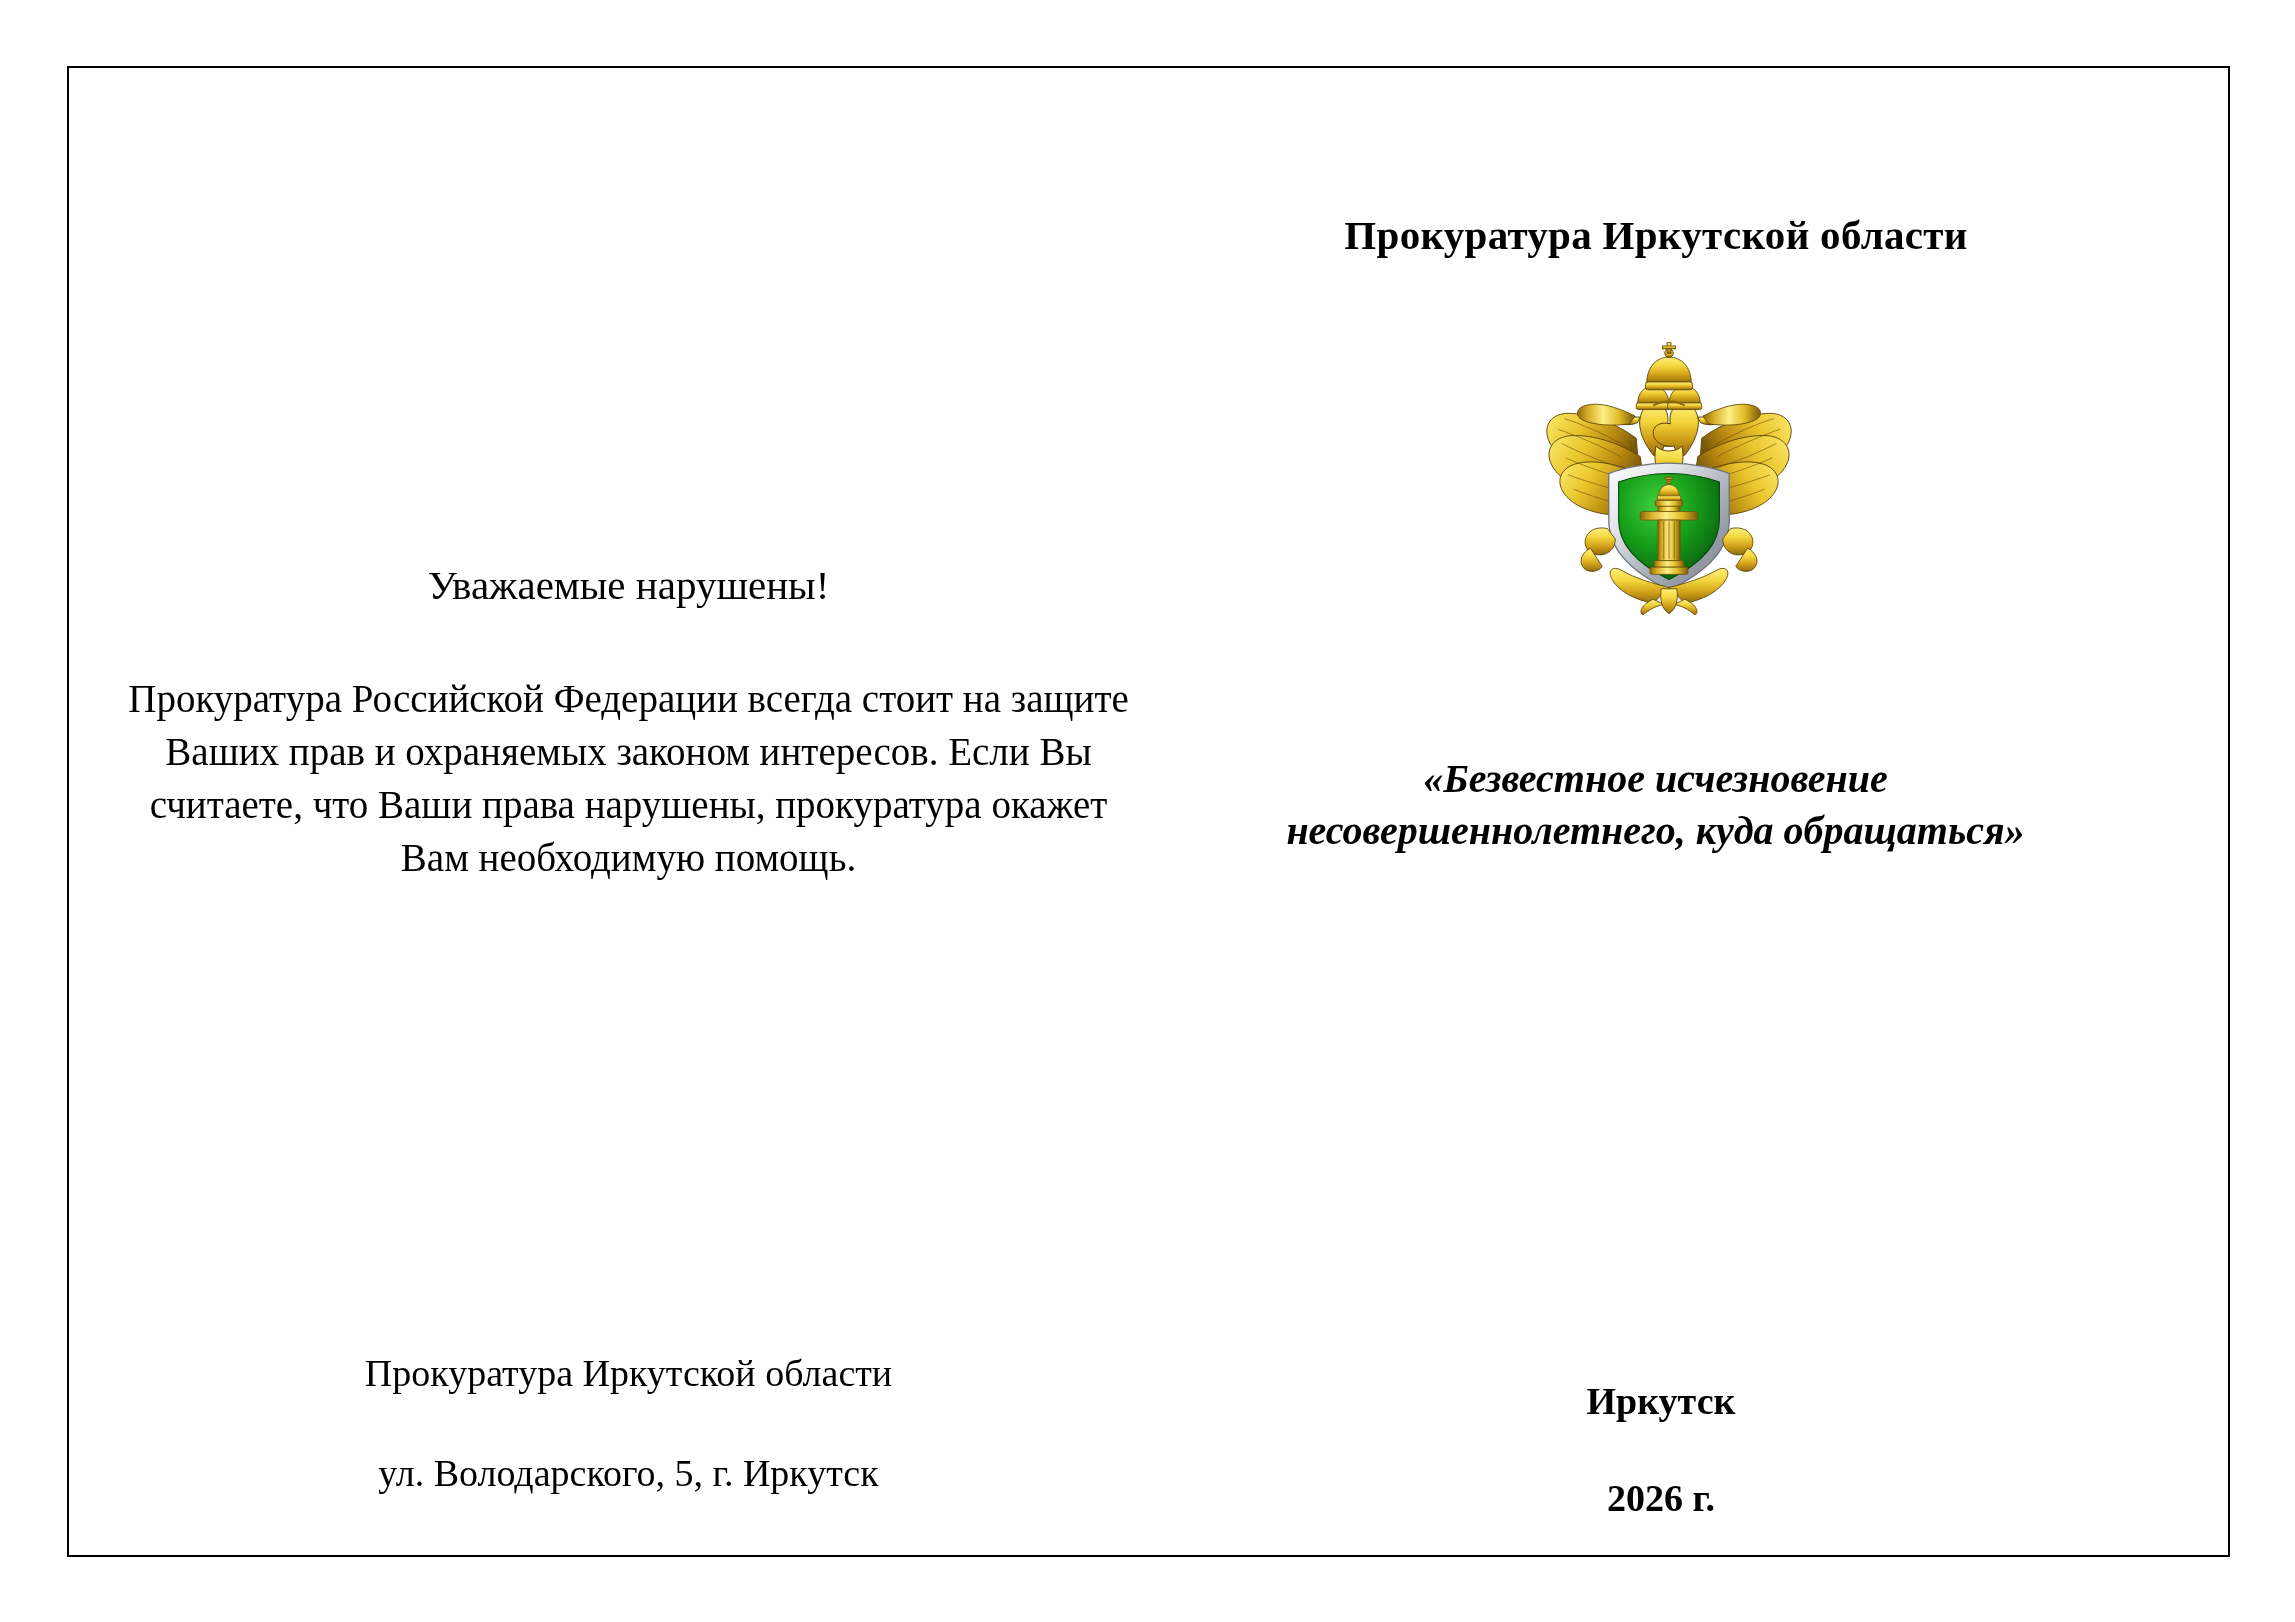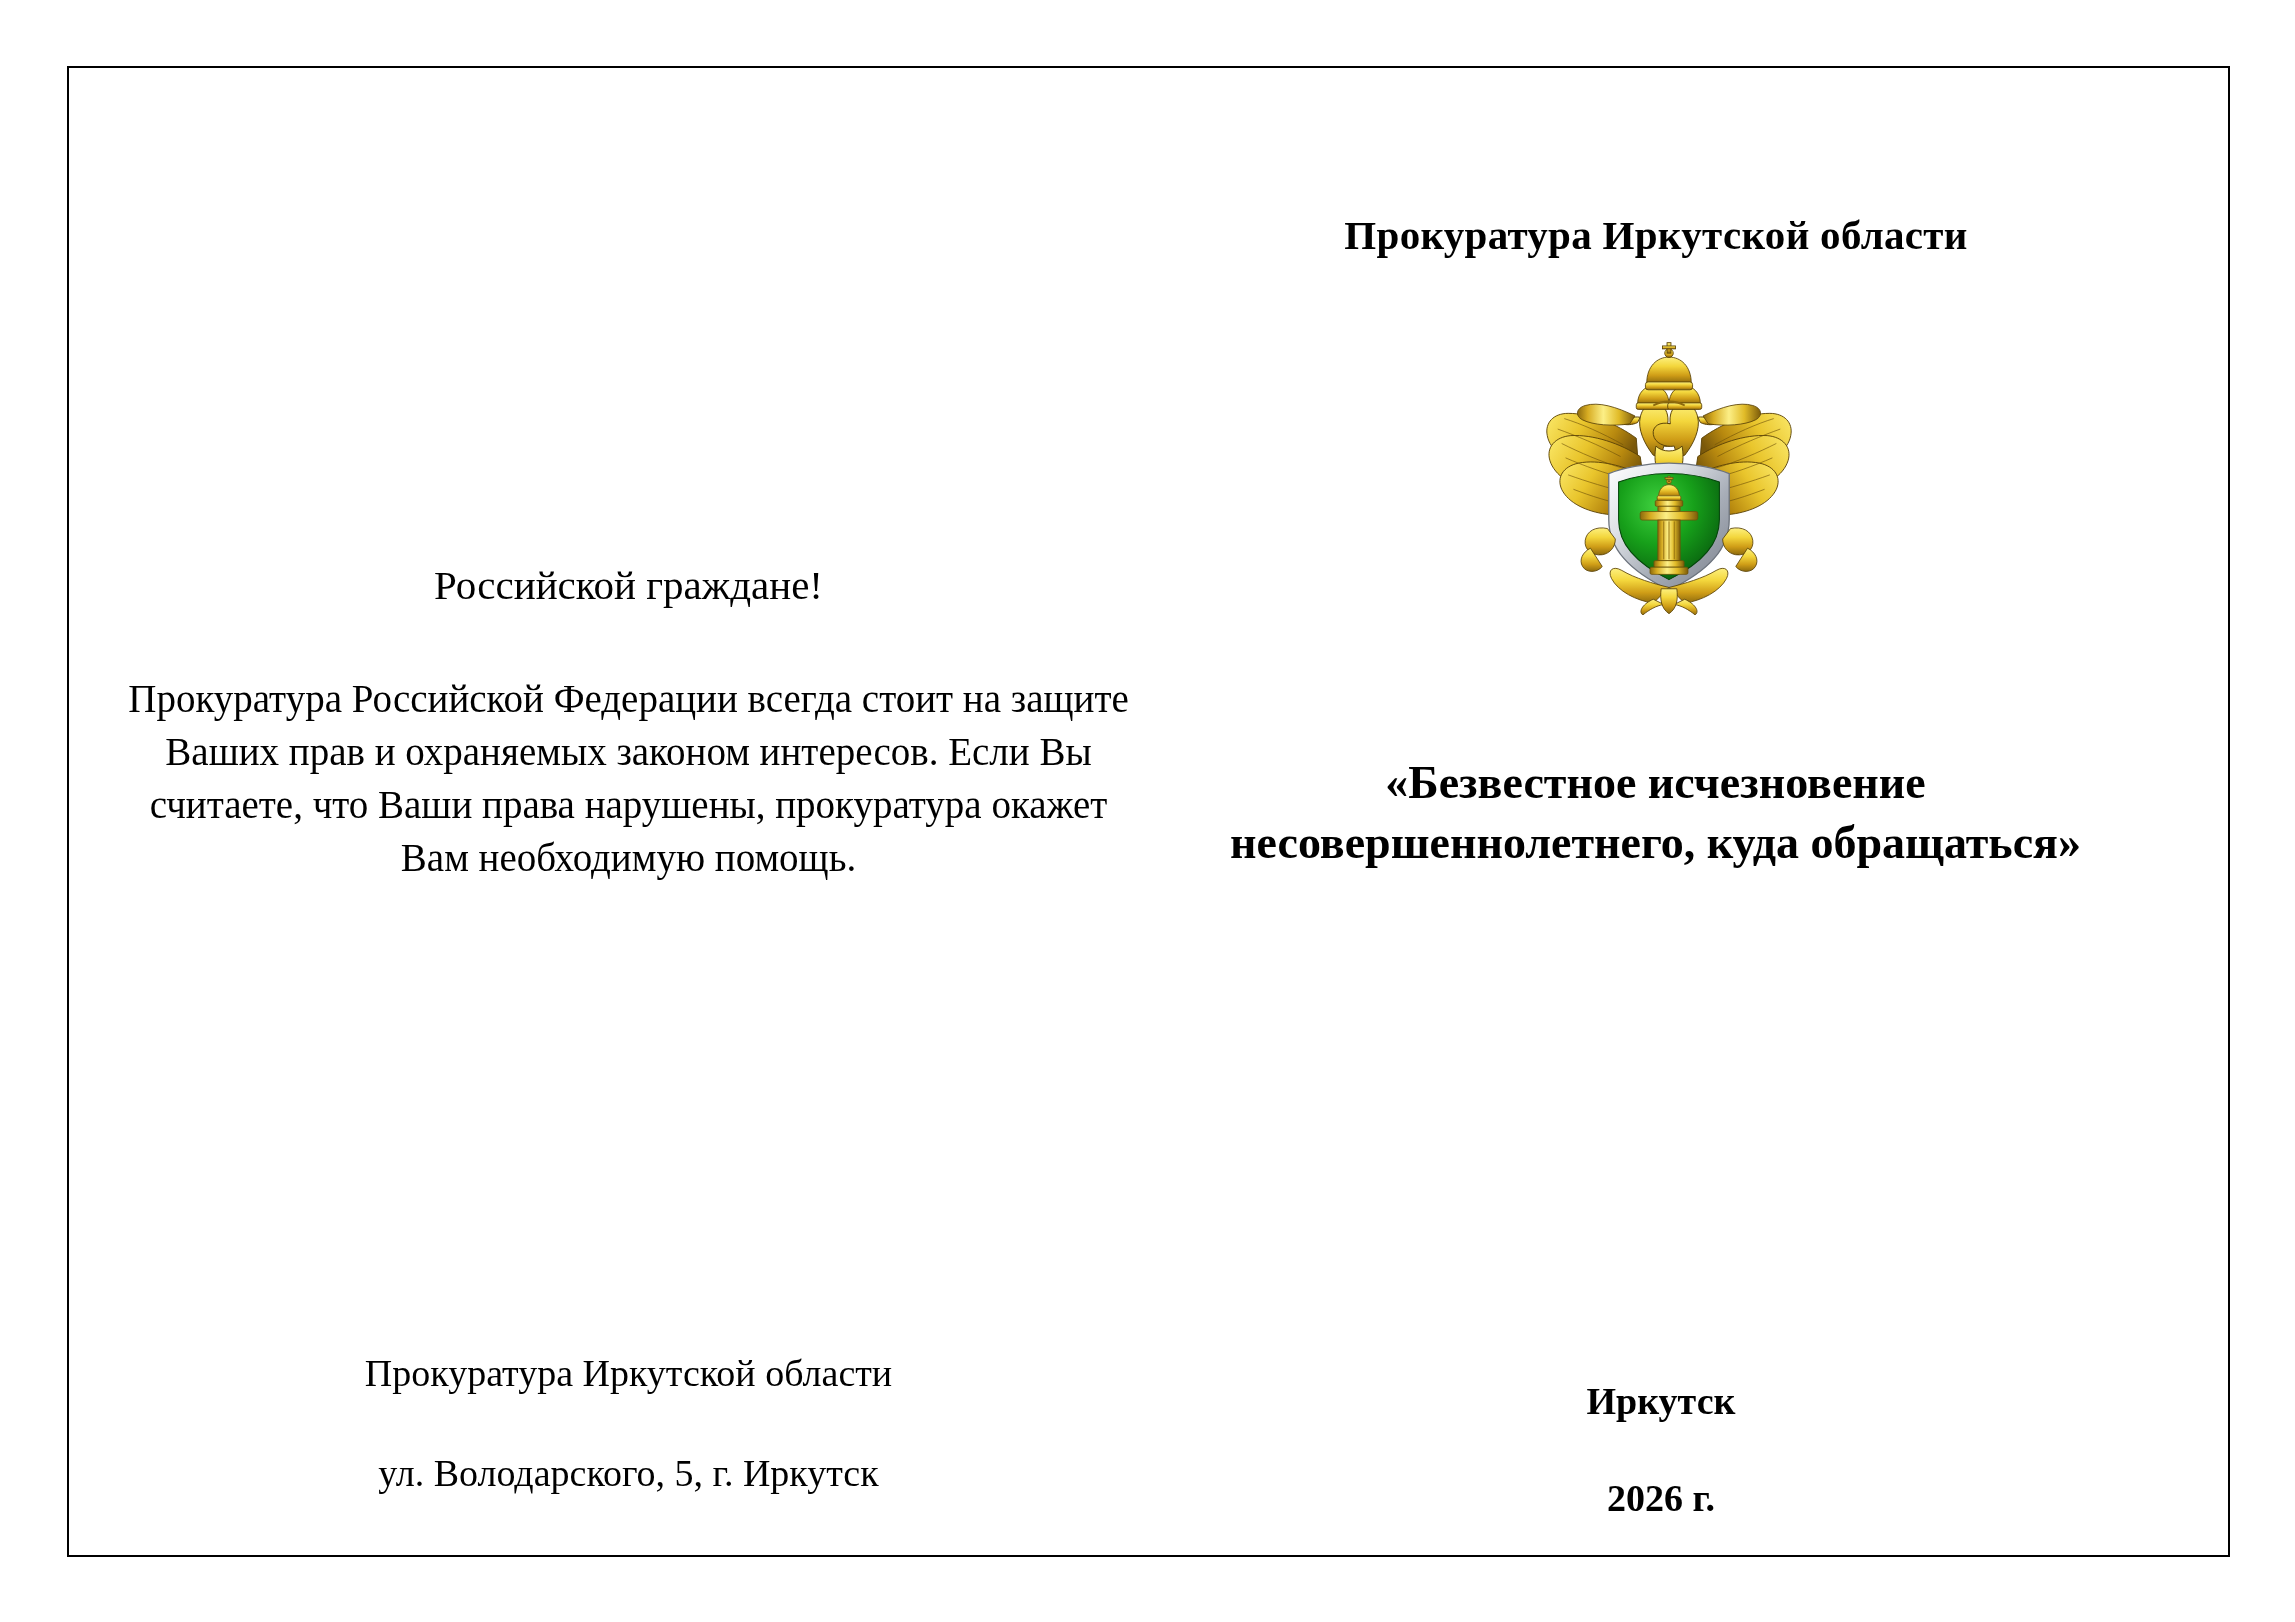--- a/index.html
+++ b/index.html
@@ -57,23 +57,24 @@
     top: 340px;
     width: 288px;
     height: 275px;
   }
   #emblem-wrap svg { display: block; width: 100%; height: 100%; }
 
   #cover-title {
     left: 1158px;
     top: 753px;
     width: 995px;
-    font-size: 46px;
+    font-size: 40px;
     font-weight: 700;
     line-height: 1.30;
+    font-style: italic;
   }
 
   #cover-footer {
     left: 1432px;
     top: 1328px;
     width: 458px;
     font-size: 38px;
     font-weight: 700;
     line-height: 1.28;
   }
@@ -300,21 +301,21 @@
   </div>
 
   <div class="block bold" id="cover-title">«Безвестное исчезновение
 несовершеннолетнего, куда обращаться»</div>
 
   <div class="block bold" id="cover-footer">
     <div>Иркутск</div>
     <div>2026 г.</div>
   </div>
 
-  <div class="block" id="salutation">Российской граждане!</div>
+  <div class="block" id="salutation">Уважаемые нарушены!</div>
 
   <div class="block" id="appeal-text">Прокуратура Российской Федерации всегда стоит на защите Ваших прав и охраняемых законом интересов. Если Вы считаете, что Ваши права нарушены, прокуратура окажет Вам необходимую помощь.</div>
 
   <div class="block" id="address-block">
     <div>Прокуратура Иркутской области</div>
     <div>ул. Володарского, 5, г. Иркутск</div>
   </div>
 
 </div>
 

